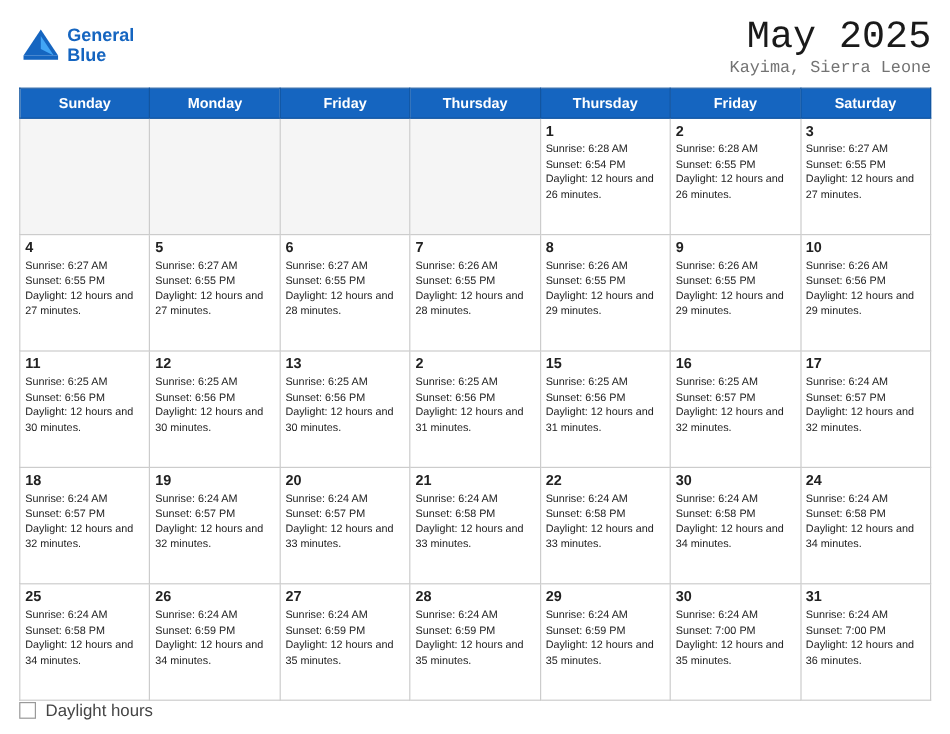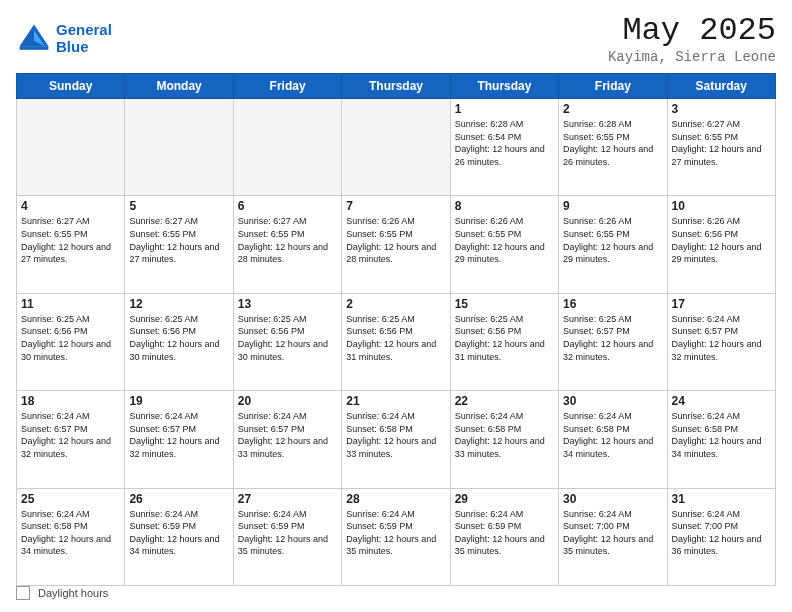--- a/index.html
+++ b/index.html
@@ -90,21 +90,21 @@
     .day-info {
       font-size: 9px;
       line-height: 1.4;
       color: #222;
     }
     .footer {
       display: flex;
       align-items: center;
       gap: 8px;
       margin-top: 0;
-      font-size: 11px;
+      font-size: 14px;
       color: #444;
     }
     .footer-box {
       width: 14px;
       height: 14px;
       background: #fff;
       border: 1px solid #999;
     }
   </style>
 </head>

